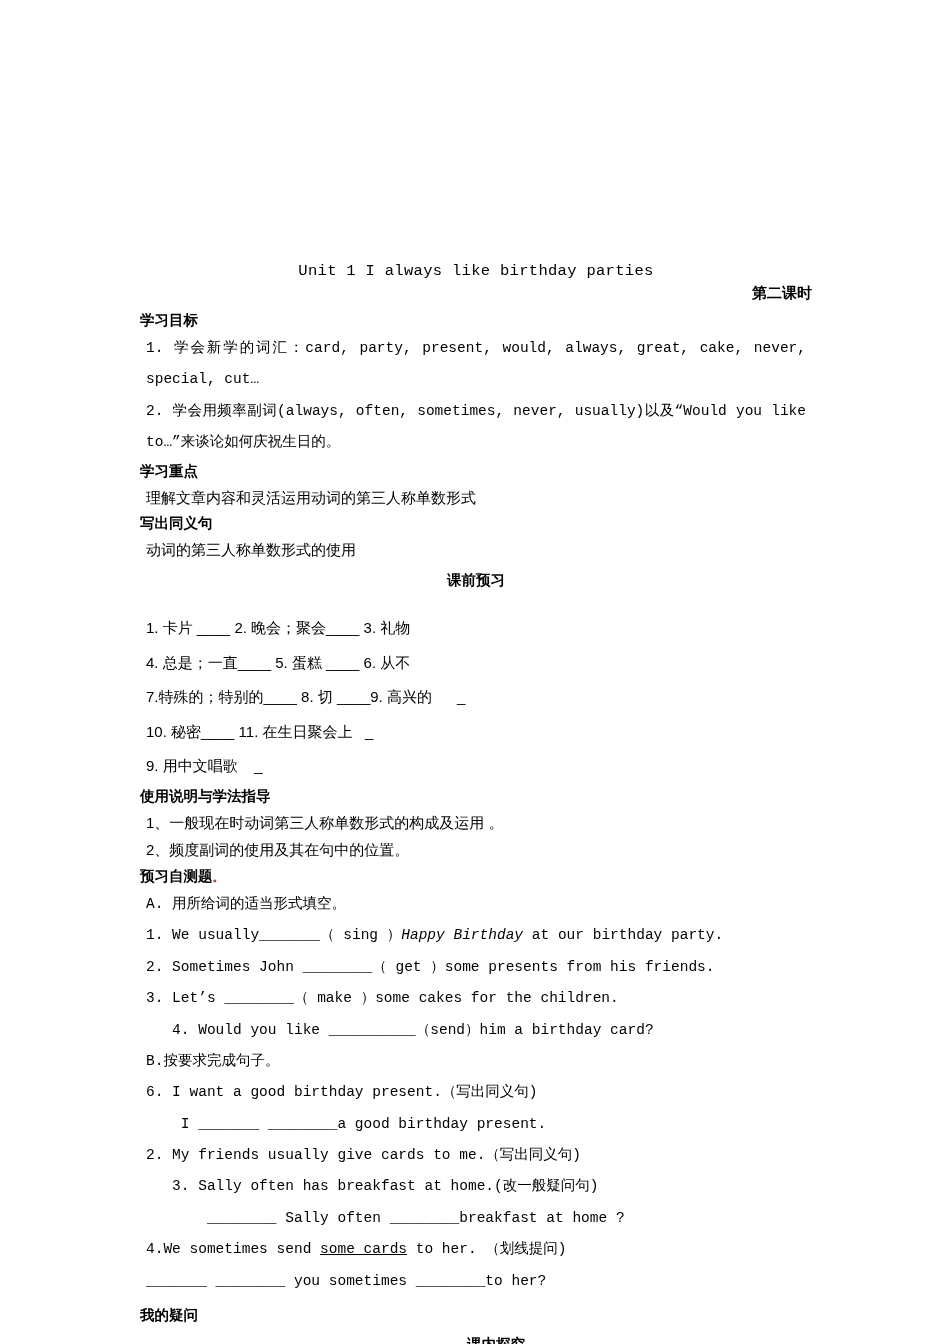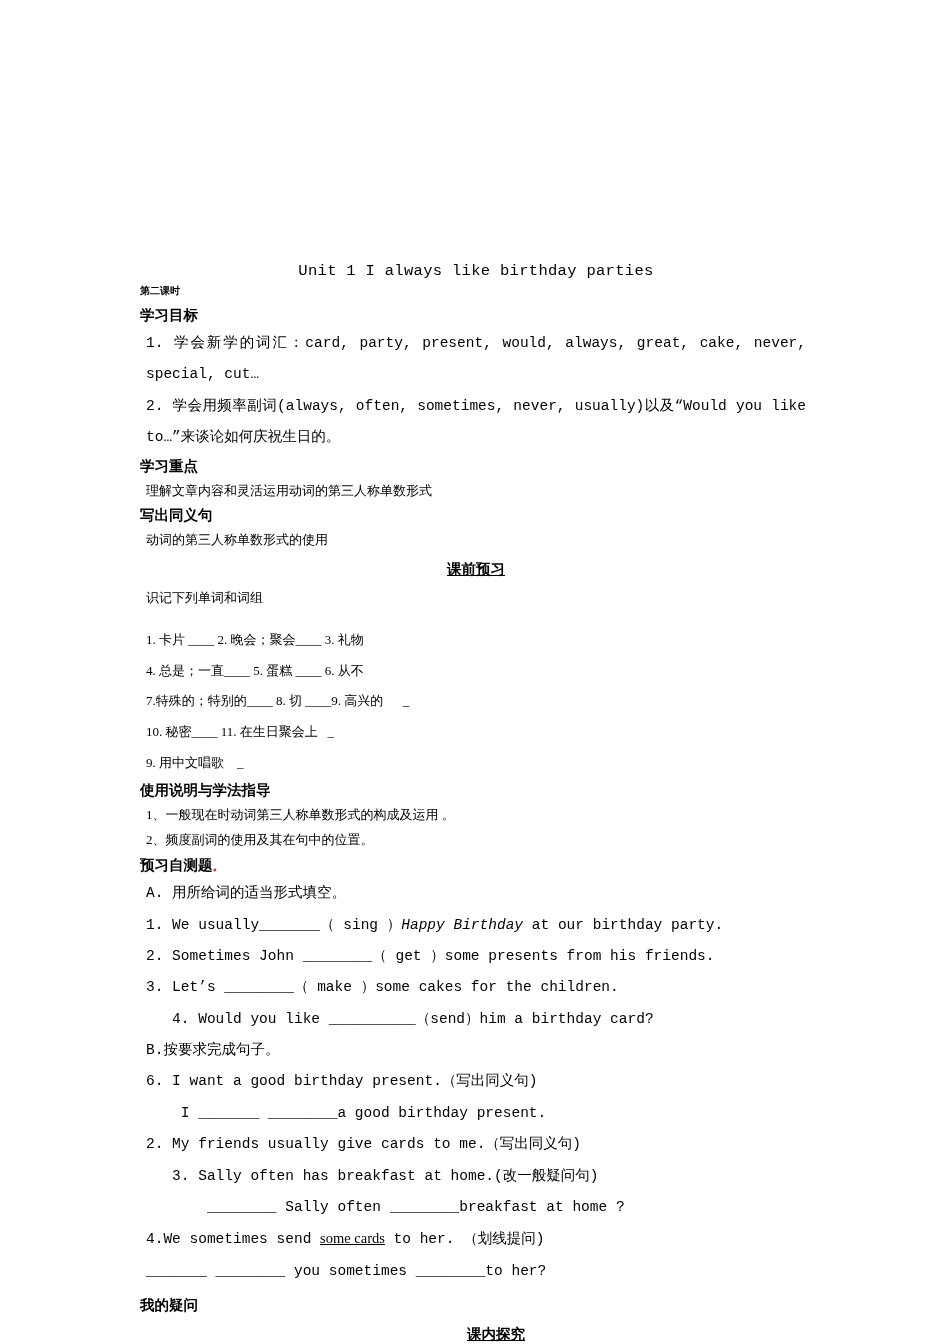--- a/index.html
+++ b/index.html
@@ -30,66 +30,65 @@
   }
   .doc-title {
     text-align: center;
     font-family: "Liberation Mono", monospace;
     font-size: 15.5px;
     letter-spacing: 0.3px;
     margin: 0 0 4px 0;
     font-weight: normal;
   }
   .subtitle {
-    text-align: left;
+    text-align: right;
     font-family: "Liberation Sans", sans-serif;
     font-weight: bold;
-    font-size: 10px;
+    font-size: 15px;
     margin: 0 0 8px 0;
   }
   .sec-head {
     font-family: "Liberation Sans", sans-serif;
     font-weight: bold;
     font-size: 14.5px;
     margin: 3px 0 2px 0;
   }
   .center-head {
     font-family: "Liberation Sans", sans-serif;
     font-weight: bold;
     font-size: 14.5px;
     text-align: center;
     margin: 10px 0 10px 0;
-    text-decoration: underline;
   }
   .center-head.indent-b { padding-left: 40px; }
   .line {
     font-family: "Liberation Mono", monospace;
     font-size: 14.5px;
     line-height: 1.55;
     margin: 6px;
     white-space: pre-wrap;
   }
   .line.cn {
-    font-family: Liberation Serif, serif;
-    font-size: 13px;
+    font-family: Liberation Sans, sans-serif;
+    font-size: 15px;
     line-height: 1.45;
   }
   .line.mix {
     font-family: "Liberation Mono", monospace;
     font-size: 14.5px;
     line-height: 1.75;
   }
   .justify {
     text-align: justify;
     text-align-last: justify;
   }
   .ital {
     font-style: italic;
   }
-  .ul { text-decoration: underline; font-family: Liberation Serif, serif; }
+  .ul { text-decoration: underline; }
   .redtiny { color: #c00000; font-size: 11px; }
   .spacer-8 { height: 8px; }
 </style>
 </head>
 <body>
 
 <div class="page">
   <div class="content">
 
     <div class="doc-title">Unit 1 I always like birthday parties</div>
@@ -102,21 +101,20 @@
     <div class="line mix">to…”来谈论如何庆祝生日的。</div>
 
     <div class="sec-head">学习重点</div>
     <div class="line cn">理解文章内容和灵活运用动词的第三人称单数形式</div>
 
     <div class="sec-head">写出同义句</div>
     <div class="line cn">动词的第三人称单数形式的使用</div>
 
     <div class="center-head">课前预习</div>
 
-    <div class="line cn">识记下列单词和词组</div>
     <div class="spacer-8"></div>
     <div class="line cn" style="line-height:1.9;">1. 卡片 ____ 2. 晚会；聚会____ 3. 礼物</div>
     <div class="line cn" style="line-height:1.9;">4. 总是；一直____ 5. 蛋糕 ____ 6. 从不</div>
     <div class="line cn" style="line-height:1.9;">7.特殊的；特别的____ 8. 切 ____9. 高兴的      _</div>
     <div class="line cn" style="line-height:1.9;">10. 秘密____ 11. 在生日聚会上   _</div>
     <div class="line cn" style="line-height:1.9;">9. 用中文唱歌    _</div>
 
     <div class="sec-head" style="margin-top:6px;">使用说明与学法指导</div>
     <div class="line cn">1、一般现在时动词第三人称单数形式的构成及运用 。</div>
     <div class="line cn">2、频度副词的使用及其在句中的位置。</div>

